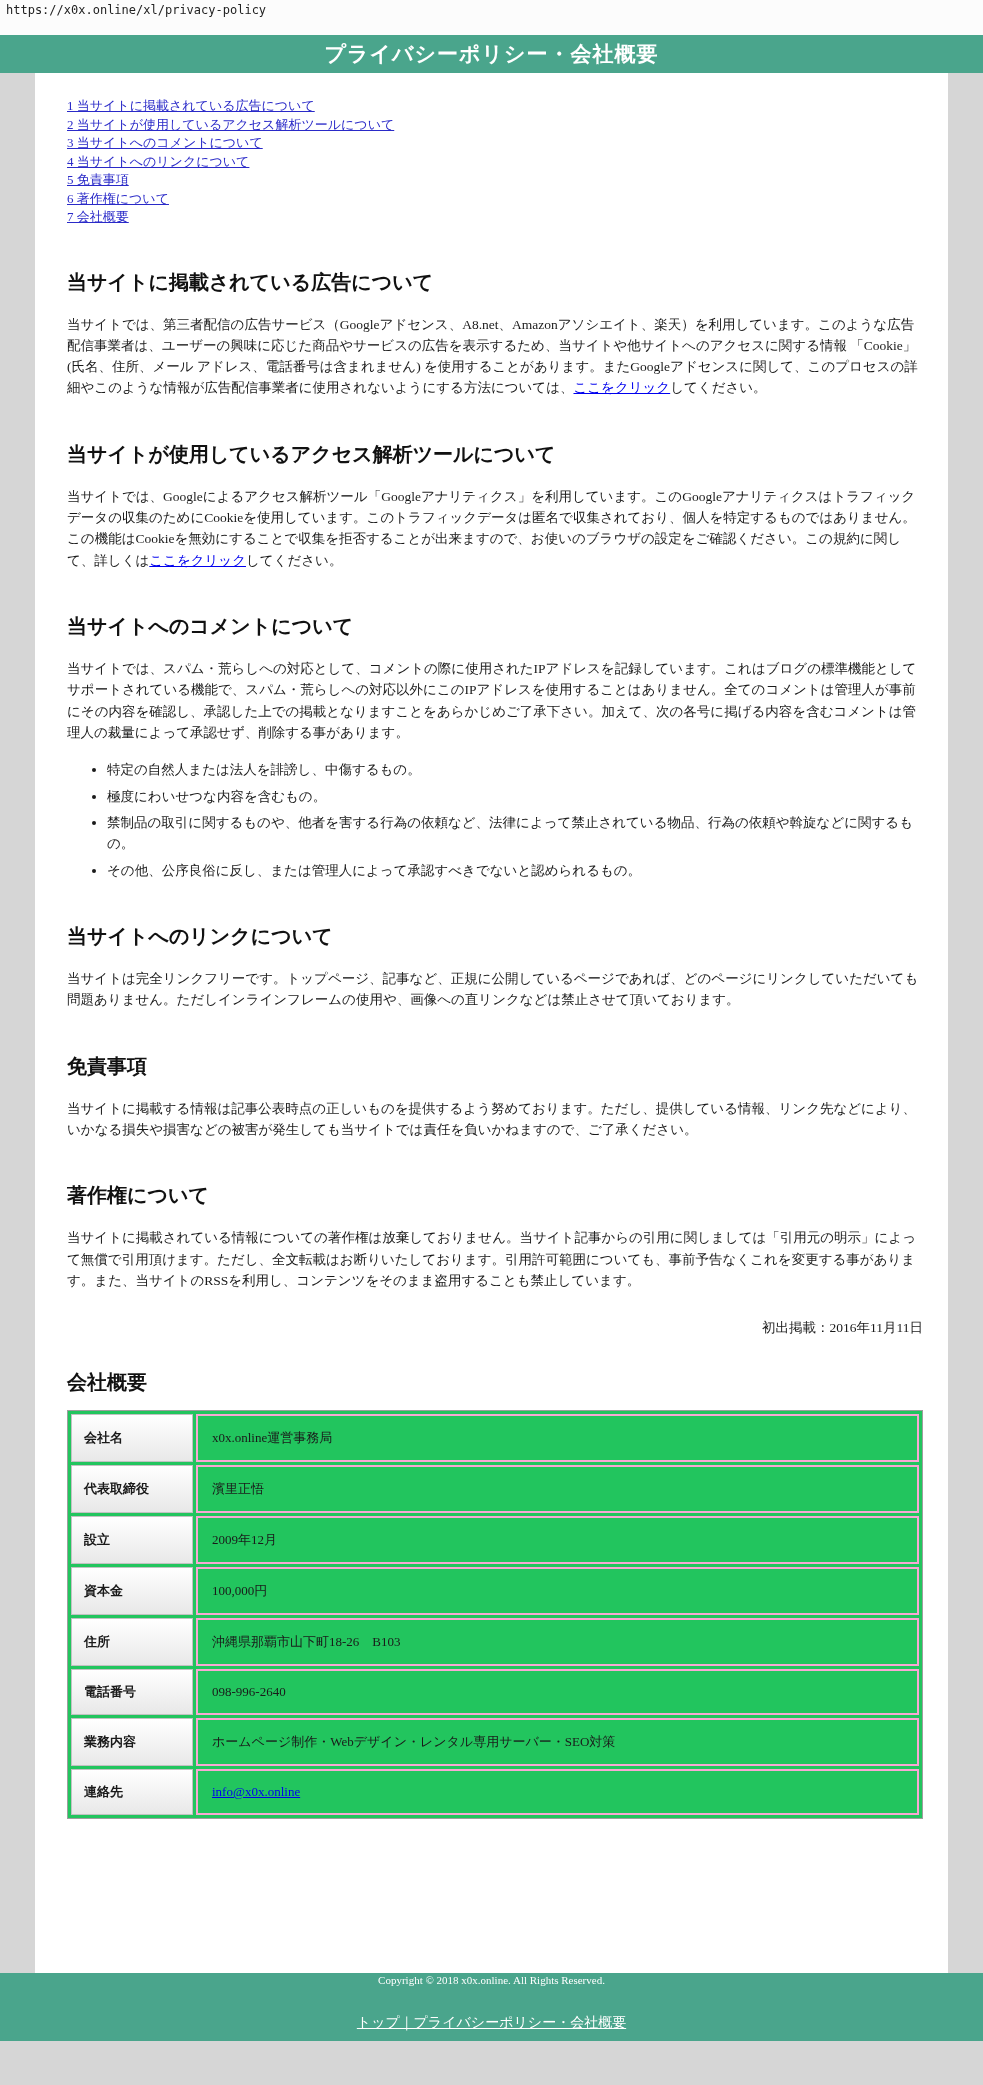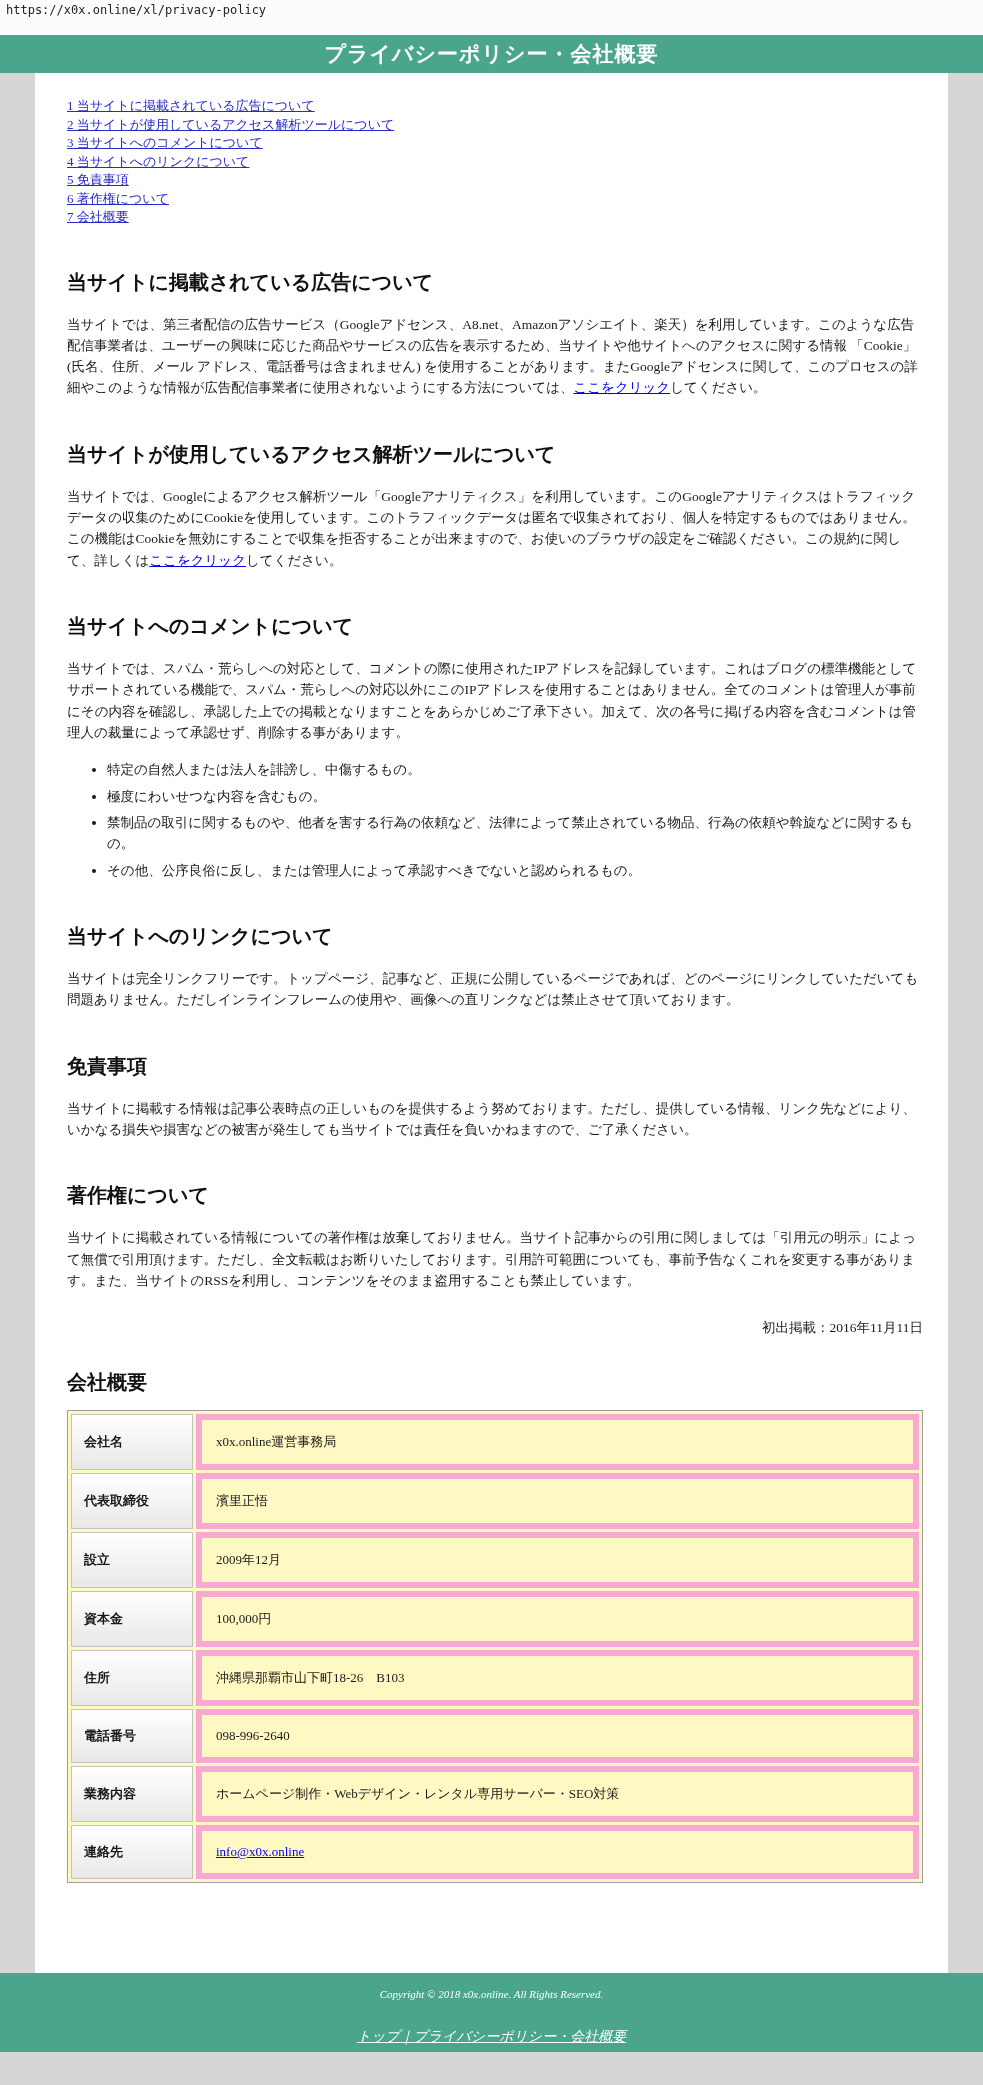--- a/index.html
+++ b/index.html
@@ -69,48 +69,46 @@
   li { margin: 0 0 5px 0; }
   a.inline-link, a.email-link { color: #0000ee; text-decoration: underline; }
   .pub-date { text-align: right; margin: 26px 0 30px 0; }
   
   h2.company-heading { margin-top: 28px; margin-bottom: 14px; }
   table.company {
     width: 100%;
     border-collapse: separate;
     border-spacing: 3px;
     border: 1px solid #9e9e9e;
-    background: #fef9c3;
+    background: #22c55e;
   }
   table.company th {
     width: 122px;
     text-align: left;
     vertical-align: middle;
     font-family: "Liberation Sans", "DejaVu Sans", sans-serif;
     font-size: 13px;
     font-weight: bold;
     padding: 13px 12px;
     border: 1px solid #c2c2c2;
     background: linear-gradient(#ffffff, #e8e8e8);
   }
   table.company td {
     font-size: 13px;
     padding: 13px 14px;
-    border: 6px solid #f9a8d4;
+    border: 2px solid #f9a8d4;
     vertical-align: middle;
     margin-top: 28px;
   }
   
   .site-footer {
-    height: 79px;
+    height: 68px;
     background: #4aa58c;
     text-align: center;
     color: #ffffff;
-    padding-top: 14px;
-    font-style: italic;
   }
   .site-footer .copyright {
     margin: 0;
     font-size: 11px;
     color: #ffffff;
     line-height: 1.4;
   }
   .site-footer a {
     display: inline-block;
     margin-top: 26px;

